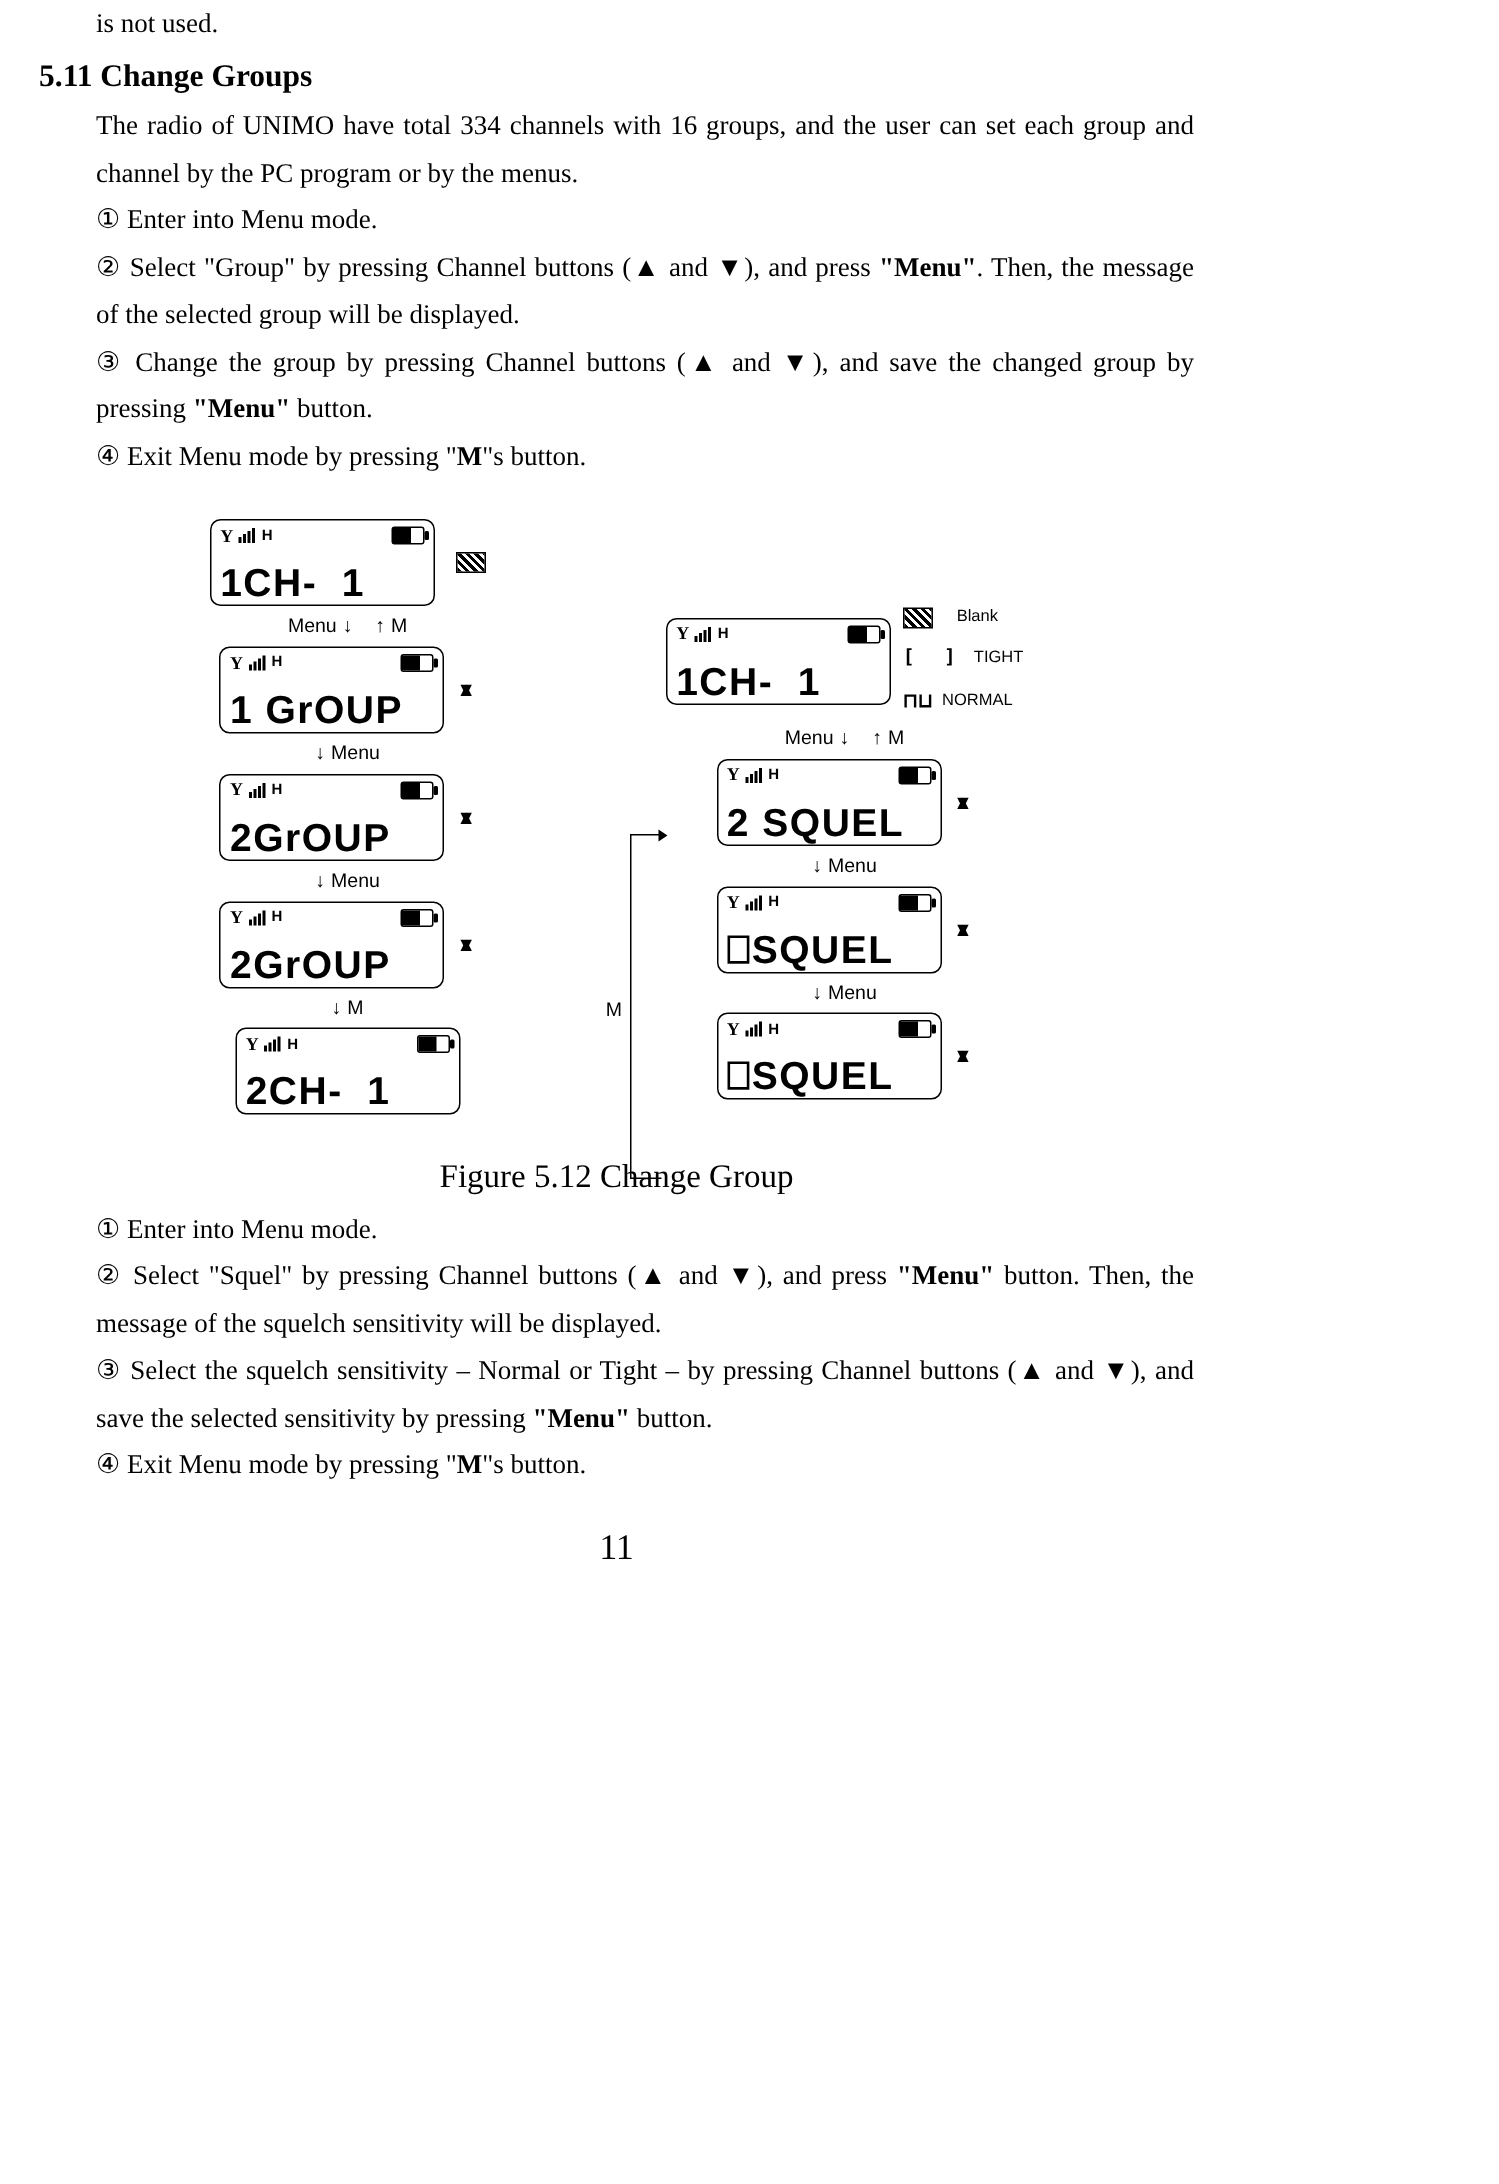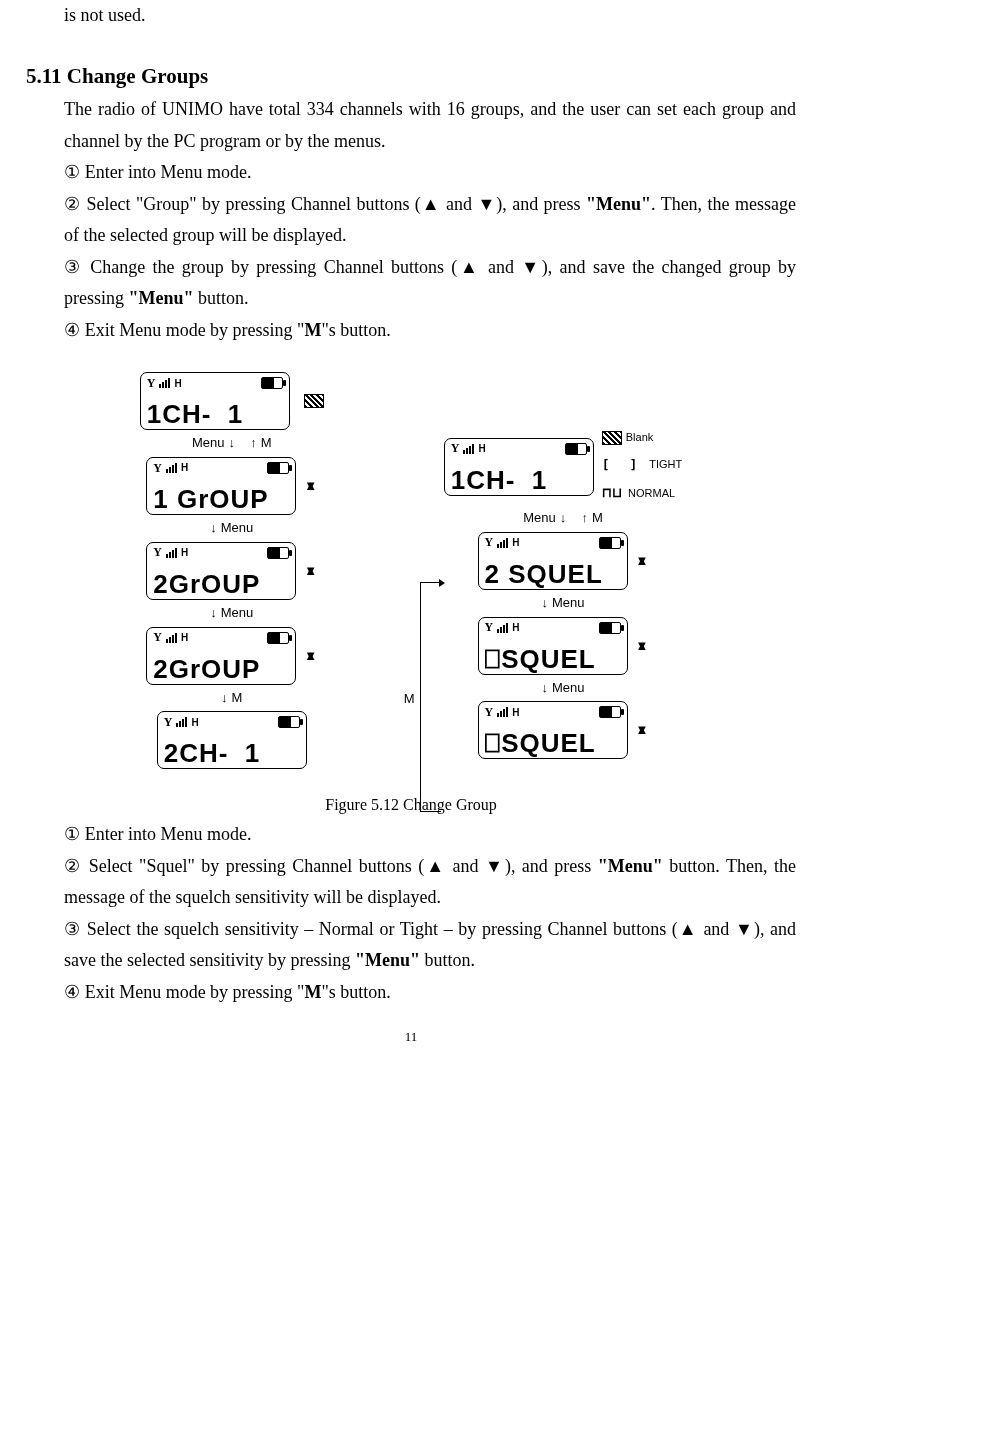--- a/index.html
+++ b/index.html
@@ -1,21 +1,21 @@
 <!DOCTYPE html>
 <html><head>
 <meta charset="utf-8">
 <style>
   html,body{margin:0;padding:0;background:#fff;color:#000;font-family:"Times New Roman",Times,serif;}
   .page{width:822px;box-sizing:border-box;padding:0 26px 30px 26px;line-height:1.75;font-size:18px;}
   .indent{padding-left:38px;}
-  .heading{font-weight:bold;font-size:21px;margin-top:26px;}
+  .heading{font-weight:bold;font-size:21px;}
   .just{text-align:justify;text-justify:inter-word;}
   .fig-caption{text-align:center;font-family:"Times New Roman",serif;font-size:20px;margin-top:22px;color:#000;}
-  .pagenum{text-align:center;font-size:13px;margin-top:18px;}
+  .pagenum{text-align:center;font-size:24px;margin-top:18px;}
 
   
   .fig-wrap{display:flex;justify-content:center;gap:120px;margin-top:26px;}
   .flow{display:flex;flex-direction:column;align-items:center;position:relative;}
   .flow-row{display:flex;align-items:center;gap:8px;}
   .lcd{border:1.5px solid #000;border-radius:7px;width:150px;height:58px;display:flex;flex-direction:column;justify-content:space-between;padding:3px 6px 2px 6px;box-sizing:border-box;}
   .lcd-top{display:flex;align-items:center;gap:4px;height:14px;}
   .sig{display:flex;align-items:flex-end;gap:1px;}
   .sig span{width:2px;background:#000;}
   .sig span:nth-child(1){height:4px}.sig span:nth-child(2){height:6px}.sig span:nth-child(3){height:8px}.sig span:nth-child(4){height:10px}
@@ -31,21 +31,21 @@
   .step .down{font-size:13px;}
   .side-stack{display:flex;flex-direction:column;gap:20px;font-family:Arial,sans-serif;font-size:13px;align-items:flex-start;}
   .hat{width:18px;height:12px;background-image:repeating-linear-gradient(45deg,#000 0 2px,#fff 2px 4px);border:1px solid #000;}
   .brackets{font-family:monospace;font-weight:bold;letter-spacing:6px;}
   .n-ico{font-family:"Arial Black",Arial;font-weight:900;}
   .tri{font-size:13px;line-height:0;}
   .loop-arrow{position:absolute;left:-24px;top:154px;height:228px;width:20px;border-left:1.5px solid #000;border-top:1.5px solid #000;border-bottom:1.5px solid #000;}
   .loop-arrow::before{content:"";position:absolute;right:-4px;top:-4px;border-left:6px solid #000;border-top:4px solid transparent;border-bottom:4px solid transparent;}
   .m-label{position:absolute;left:-40px;top:260px;font-family:Arial,sans-serif;font-size:13px;}
   .caption-row{display:flex;justify-content:center;gap:140px;}
-  .caption{font-size:16px;}
+  .caption{font-size:22px;}
   .sq{font-family:Arial;font-size:11px;}
 </style>
 </head>
 <body>
 
 <div class="page">
   <div class="indent">is not used.</div>
 
   <div class="heading">5.11 Change Groups</div>
   <div class="indent just">The radio of UNIMO have total 334 channels with 16 groups, and the user can set each group and channel by the PC program or by the menus.</div>
@@ -207,21 +207,21 @@
               <span class="hh">H</span>
               <div class="batt">
                 <div class="batt-ico">
                   <div class="batt-fill"></div>
                 </div>
               </div>
             </div>
           <div class="big">1CH-  1</div>
         </div>
         <div class="side-stack" style="gap:6px">
-          <div style="display:flex;gap:4px;align-items:center">
+          <div style="display:flex;gap:16px;align-items:center">
               <div class="hat"></div>
               <span class="sq">Blank</span>
             </div>
           <div style="display:flex;gap:6px;align-items:center">
               <span class="brackets">[ ]</span>
               <span class="sq">TIGHT</span>
             </div>
           <div style="display:flex;gap:6px;align-items:center">
               <span class="n-ico">⊓⊔</span>
               <span class="sq">NORMAL</span>

